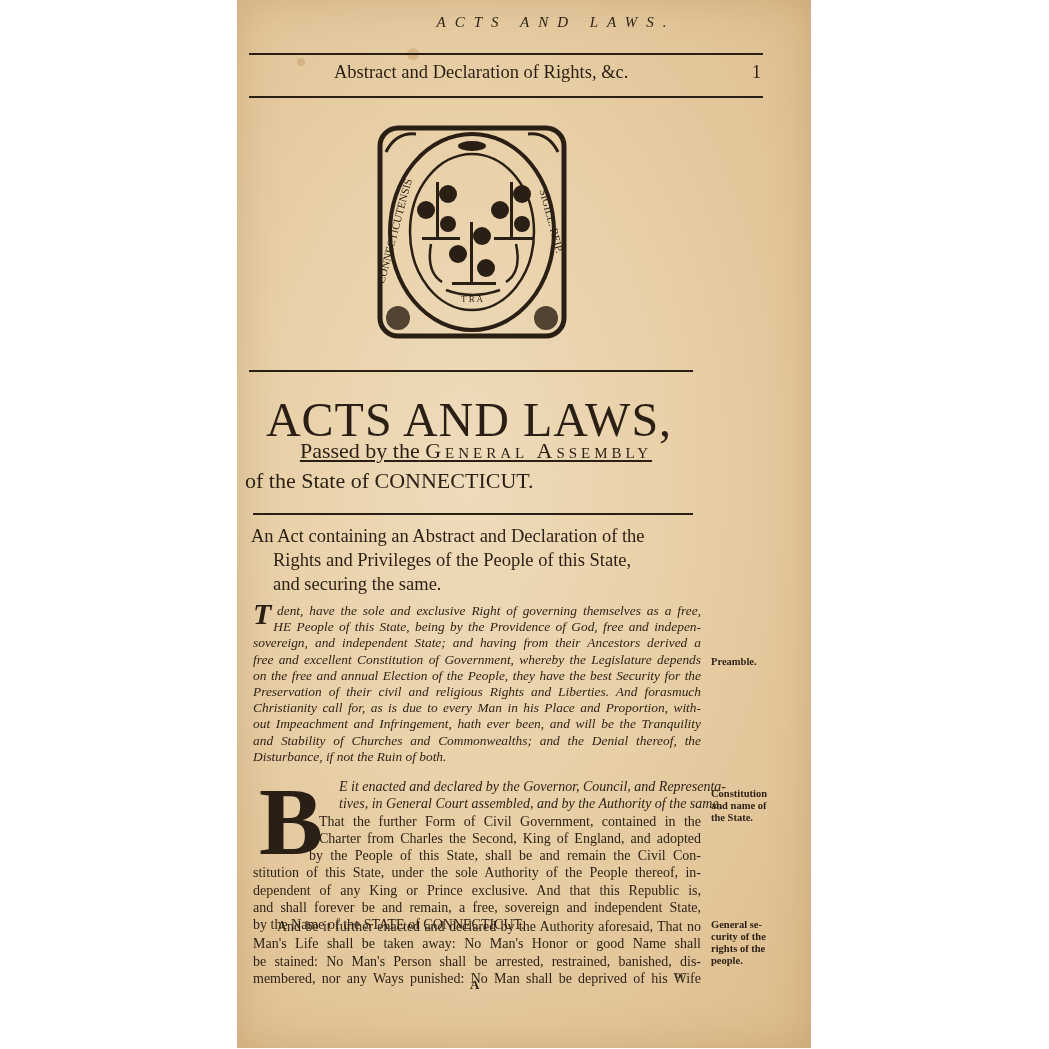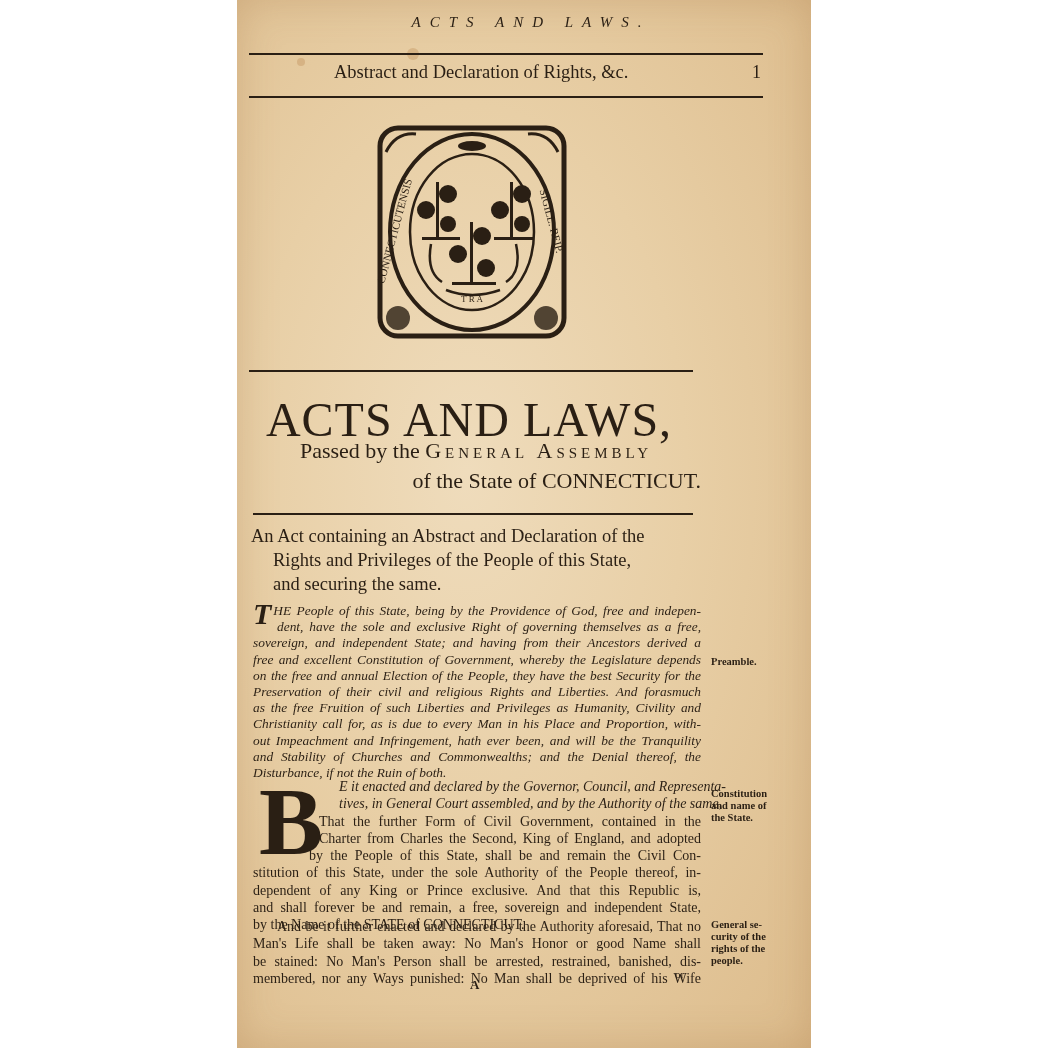--- a/index.html
+++ b/index.html
@@ -3,29 +3,29 @@
 <meta charset="utf-8">
 <style>
   html, body { margin:0; padding:0; background:#ffffff; }
   body { width:1049px; height:1049px; position:relative; overflow:hidden; font-family:"Liberation Serif","DejaVu Serif",serif; color:#2a1f14; }
   .page {
     position:absolute; left:237px; top:0; width:574px; height:1048px;
     background: radial-gradient(ellipse at 40% 45%, #efdcbc 0%, #e8cfa6 45%, #dcbb8b 100%);
     box-shadow: inset 0 0 40px rgba(150,100,50,0.25);
   }
   .stain { position:absolute; border-radius:50%; background:rgba(170,110,50,0.25); }
-  .running-head { position:absolute; left:7px; width:574px; top:14px; text-align:center; font-style:italic; font-size:15px; letter-spacing:9px; color:#2a1f14; }
+  .running-head { position:absolute; left:0; width:574px; top:14px; text-align:center; font-style:italic; font-size:15px; letter-spacing:9px; color:#2a1f14;padding-left:32px; }
   .rule { position:absolute; height:2px; background:#2a1f14; }
   .head-line { position:absolute; top:62px; left:97px; font-size:18.5px; }
   .page-num { position:absolute; top:62px; left:515px; font-size:18px; }
   .seal { position:absolute; left:139px; top:122px; width:192px; height:220px; }
   .title { position:absolute; left:0; width:464px; top:392px; text-align:center; font-size:48px; letter-spacing:1px; }
-  .sub1 { position:absolute; left:14px; top:438px; width:450px; text-align:center; font-size:22px; white-space:nowrap; }
+  .sub1 { position:absolute; left:14px; top:438px; width:450px; text-align:center; font-size:22px; white-space:nowrap;text-decoration:underline; }
   .sub1 .sc { font-variant:small-caps; letter-spacing:4px; }
-  .sub2 { position:absolute; left:0; width:464px; top:468px; text-align:right; font-size:22px; }
+  .sub2 { position:absolute; left:0; width:464px; top:468px; text-align:left; font-size:22px;padding-left:8px; }
   .act-title { position:absolute; left:14px; top:524px; width:450px; font-size:18.5px; line-height:24px; }
   .act-title .l1 { display:block; }
   .act-title .ln { display:block; padding-left:22px; }
   .para { position:absolute; font-size:13.4px; line-height:16.2px; text-align:justify; text-align-last:justify; }
   .para .line { display:block; white-space:nowrap; text-align-last:justify; }
   .italic { font-style:italic; }
   .dropcap { position:absolute; left:22px; top:782px; font-size:96px; line-height:80px; font-weight:bold; color:#2a1f14; }
   .dropT { font-size:30px; font-style:italic; font-weight:bold; float:left; line-height:22px; margin-right:2px; }
   .margin-note { position:absolute; left:474px; font-size:10.5px; line-height:12px; color:#2a1f14;font-weight:bold; }
   .sig { position:absolute; left:233px; top:977px; font-size:13px; font-weight:bold; }
@@ -86,27 +86,26 @@
   <div class="rule" style="left:16px;top:513px;width:440px;"></div>
 
   <div class="act-title">
     <span class="l1">An Act containing an Abstract and Declaration of the</span>
     <span class="ln">Rights and Privileges of the People of this State,</span>
     <span class="ln">and securing the same.</span>
   </div>
 
   <div class="para italic" style="left:16px;top:603px;width:448px;">
     <span class="dropT">T</span>
+    <span class="line" style="padding-left:24px">dent, have the sole and exclusive Right of governing themselves as a free,</span>
     <span class="line">HE People of this State, being by the Providence of God, free and indepen-</span>
-    <span class="line" style="padding-left:24px">dent, have the sole and exclusive Right of governing themselves as a free,</span>
     <span class="line">sovereign, and independent State; and having from their Ancestors derived a</span>
     <span class="line">free and excellent Constitution of Government, whereby the Legislature depends</span>
     <span class="line">on the free and annual Election of the People, they have the best Security for the</span>
     <span class="line">Preservation of their civil and religious Rights and Liberties. And forasmuch</span>
-    <span class="line">as the free Fruition of such Liberties and Privileges as Humanity, Civility and</span>
     <span class="line">Christianity call for, as is due to every Man in his Place and Proportion, with-</span>
     <span class="line">out Impeachment and Infringement, hath ever been, and will be the Tranquility</span>
     <span class="line">and Stability of Churches and Commonwealths; and the Denial thereof, the</span>
     <span class="line" style="text-align-last:left">Disturbance, if not the Ruin of both.</span>
   </div>
 
   <div class="dropcap">B</div>
   <div class="para" style="left:16px;top:778px;width:448px;font-size:14px;line-height:17.3px;">
     <span class="line italic" style="padding-left:86px">E it enacted and declared by the Governor, Council, and Representa-</span>
     <span class="line italic" style="padding-left:86px">tives, in General Court assembled, and by the Authority of the same,</span>

